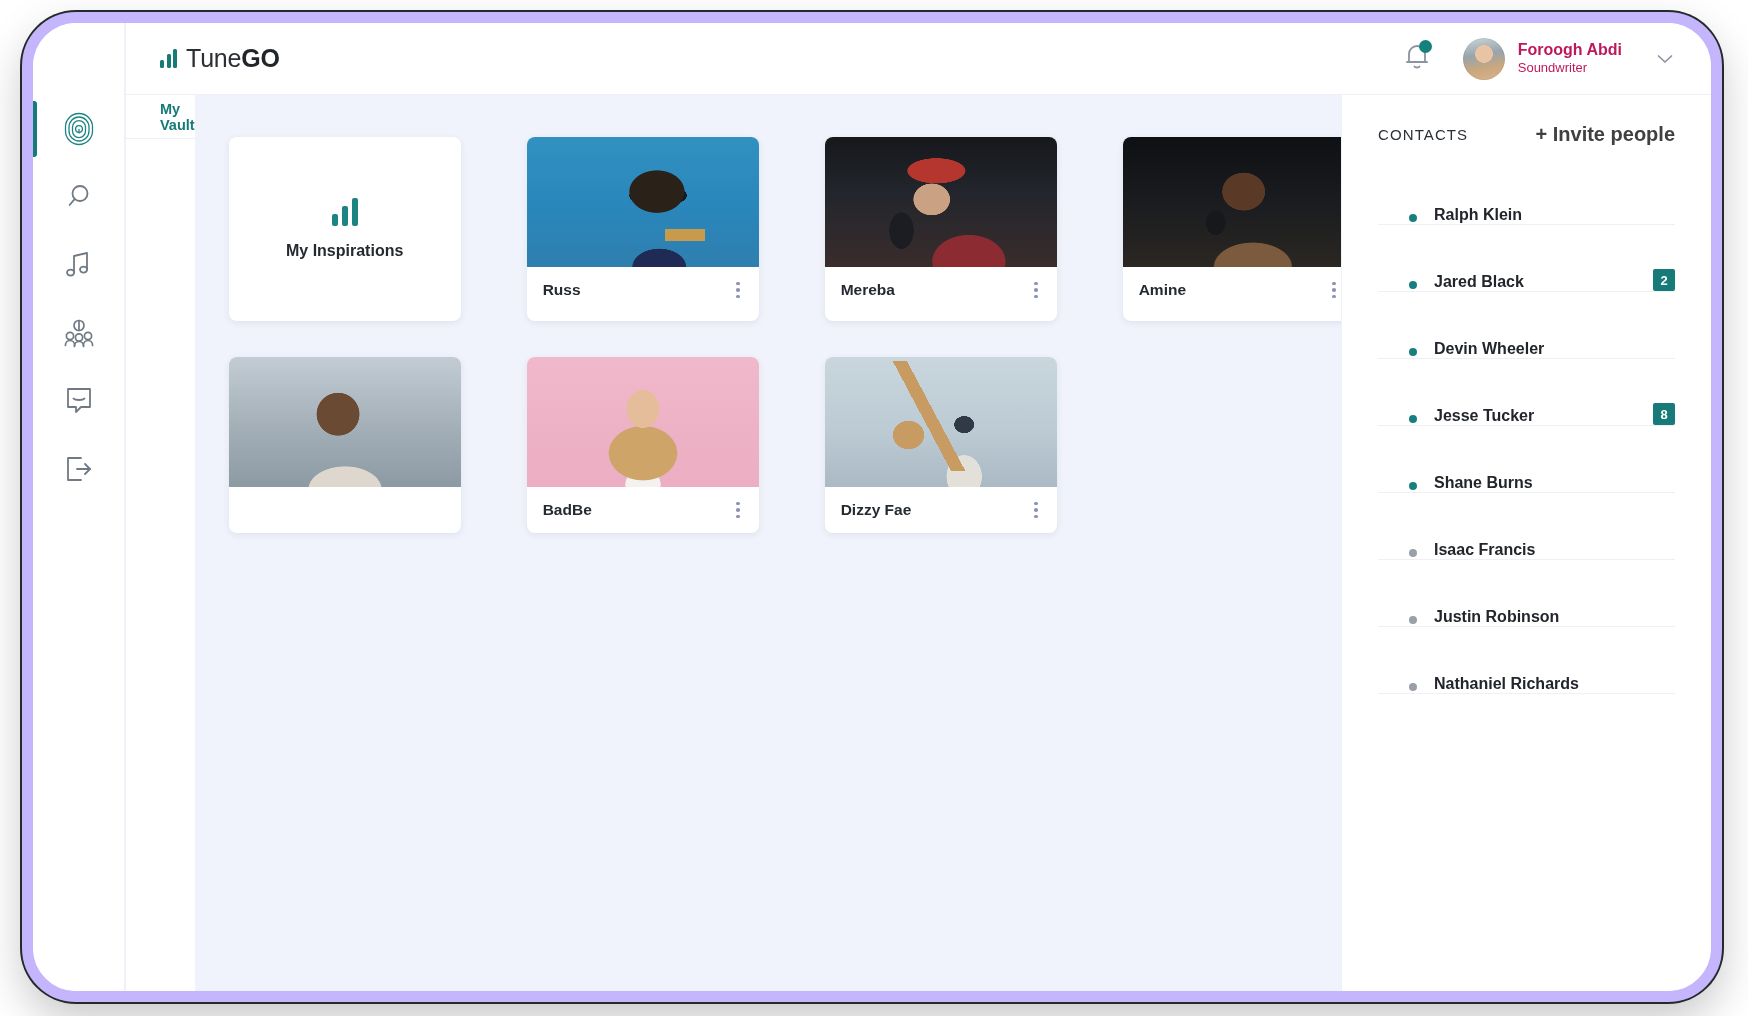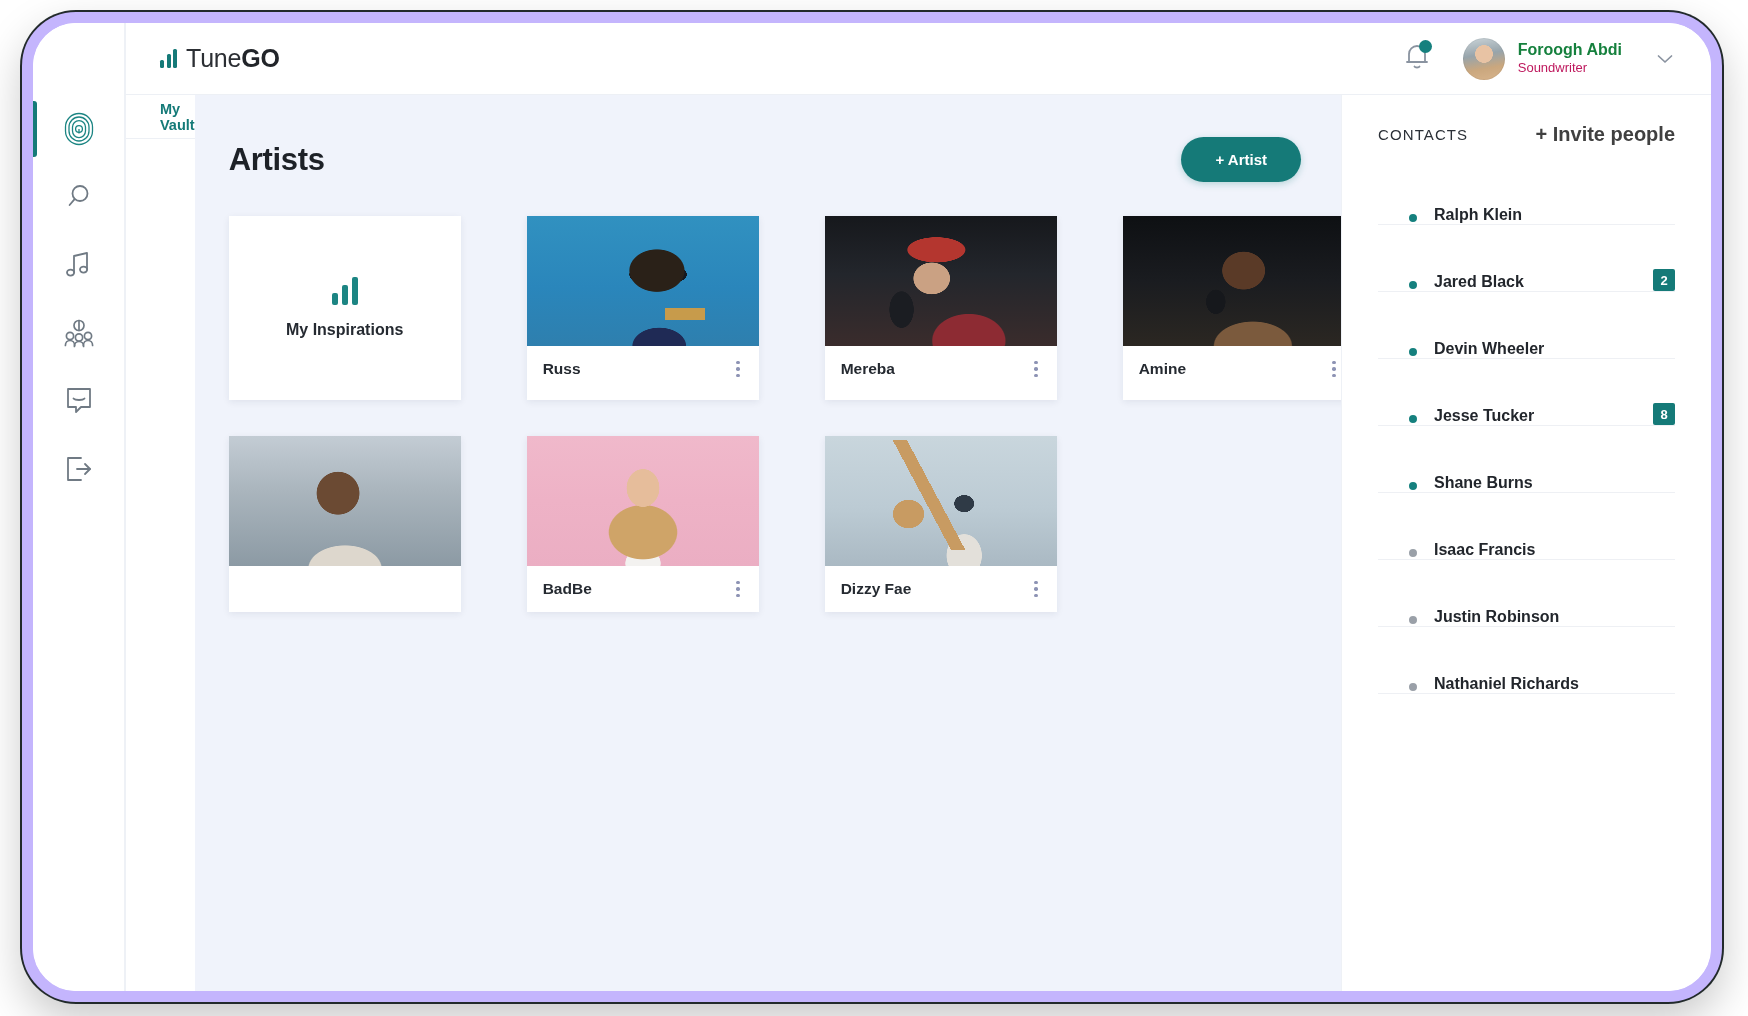--- a/index.html
+++ b/index.html
@@ -99,21 +99,21 @@
   #user-block { display: flex; align-items: center; gap: 13px; cursor: pointer; }
   #user-avatar {
     width: 42px; height: 42px; border-radius: 50%;
     background:
       radial-gradient(circle at 50% 38%, #e8c3a4 0 26%, transparent 27%),
       linear-gradient(170deg,#cdd6da 0%, #97a4ab 40%, #caa77e 70%, #d8b48c 100%);
     box-shadow: inset 0 0 0 1px rgba(0,0,0,.05);
     flex: 0 0 42px;
   }
   #user-meta { line-height: 1.25; }
-  #user-name { font-size: 16px; font-weight: 700; color: #15803d; }
+  #user-name { font-size: 16px; font-weight: 700; color: #be185d; }
   #user-role { font-size: 13px; color: #be185d; }
   #user-caret { margin-left: 22px; cursor: pointer; }
 
   
   #body-split { flex: 1; display: flex; min-height: 0; }
   #main-col { flex: 1; display: flex; flex-direction: row; min-width: 0; border-left: 1px solid #eef1f6;}
 
   #breadcrumb-bar {
     height: 44px; flex: 0 0 44px;
     background: #fff;
@@ -144,21 +144,21 @@
   }
 
   
   #card-grid {
     display: grid;
     grid-template-columns: repeat(4, 232px);
     gap: 36px 66px;
   }
   .card {
     background: #fff;
-    border-radius: 0;
+    border-radius: 8px;
     box-shadow: 0 2px 7px rgba(30,40,70,.08);
     overflow: hidden;
   }
   .card.inspirations {
     height: 184px;
     display: flex; flex-direction: column;
     align-items: center; justify-content: center;
     gap: 16px; cursor: pointer;
   }
   .insp-bars { display: flex; align-items: flex-end; gap: 4px; height: 28px; }
@@ -399,24 +399,20 @@
       </header>
 
       <div id="body-split">
 
         <div id="main-col">
           <div id="breadcrumb-bar">
             <span id="breadcrumb">My Vault</span>
           </div>
 
           <div id="main-scroll">
-            <div id="main-head">
-              <h1 id="page-title">Artists</h1>
-              <button id="add-artist">+ Artist</button>
-            </div>
 
             <div id="card-grid">
               <div class="card inspirations">
                 <span class="insp-bars">
                     <i></i>
                     <i></i>
                     <i></i>
                   </span>
                 <span class="insp-label">My Inspirations</span>
               </div>

